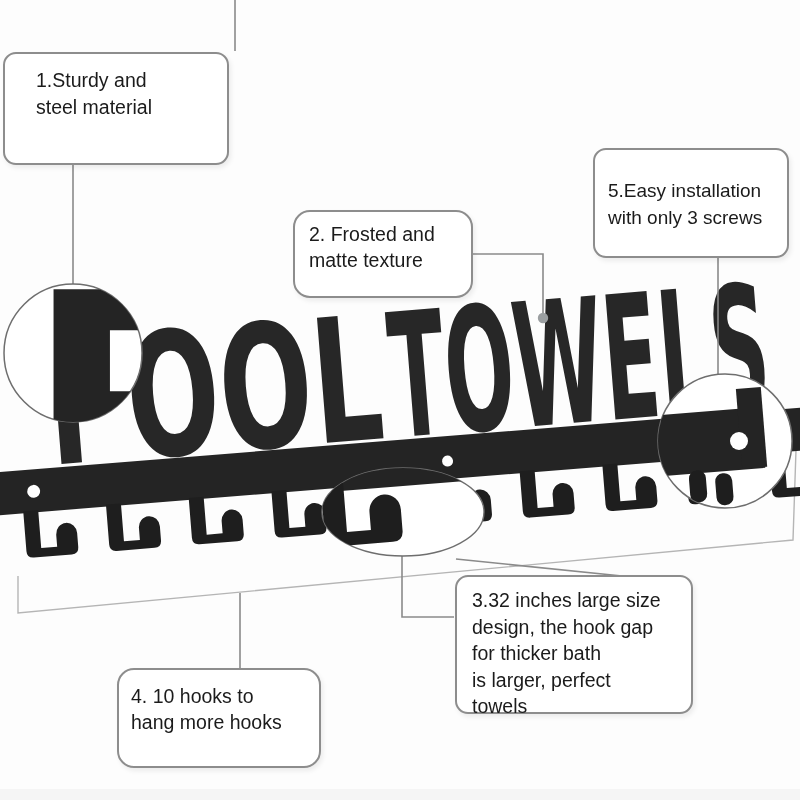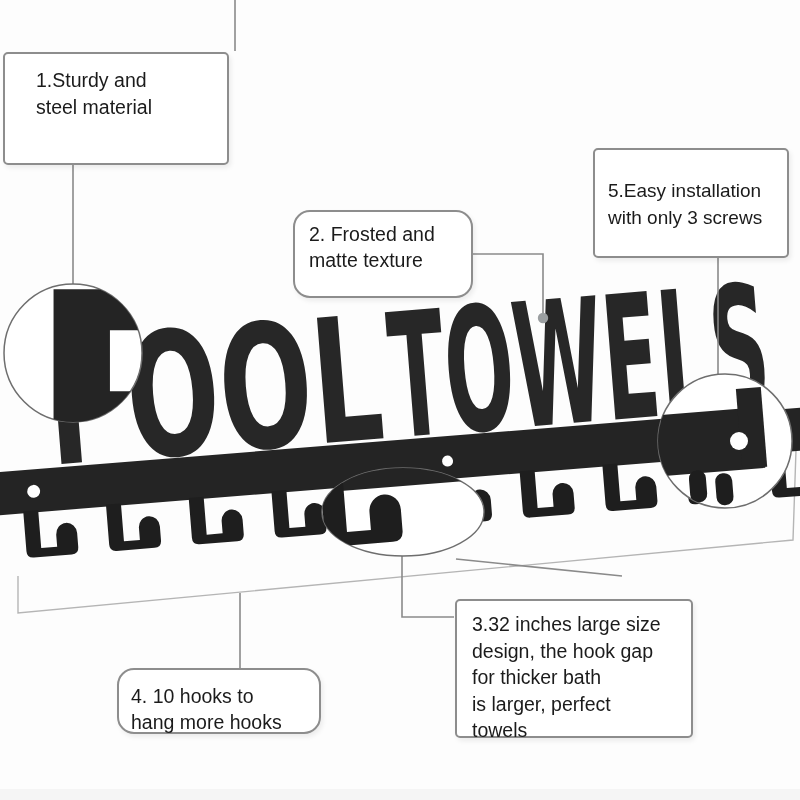--- a/index.html
+++ b/index.html
@@ -4,33 +4,33 @@
 <style>
   html,body{margin:0;padding:0;}
   body{width:800px;height:800px;position:relative;overflow:hidden;
        font-family:"Liberation Sans", sans-serif;background:#fdfdfd;}
   #stage{position:absolute;inset:0;width:800px;height:800px;}
   svg#art{position:absolute;left:0;top:0;}
   .callout{
     position:absolute;
     background:#ffffff;
     border:2px solid #8d8d8d;
-    border-radius:5px;
+    border-radius:13px;
     color:#1b1b1b;
     font-size:19.5px;
     line-height:27px;
     box-sizing:border-box;
     box-shadow:2px 3px 5px rgba(0,0,0,0.07);
   }
   .callout .ln{white-space:nowrap;}
   #callout-1{left:3px;  top:52px;  width:226px; height:113px; padding:13px 0 0 31px;}
   #callout-2{left:293px; top:210px; width:180px; height:88px;  padding:9px 0 0 14px; line-height:26px; border-radius:17px;}
   #callout-5{left:593px; top:148px; width:196px; height:110px; padding:27px 15px 0 13px; line-height:27px; font-size:19px;}
-  #callout-3{left:455px; top:575px; width:238px; height:139px; padding:10px 0 0 15px; line-height:26.5px;margin-top:24px;}
-  #callout-4{left:117px; top:668px; width:204px; height:66px;  padding:13px 0 0 12px; line-height:26px; border-radius:17px;}
+  #callout-3{left:455px; top:575px; width:238px; height:139px; padding:10px 0 0 15px; line-height:26.5px;}
+  #callout-4{left:117px; top:668px; width:204px; height:100px;  padding:13px 0 0 12px; line-height:26px; border-radius:17px;}
   #bottom-edge{position:absolute;left:0;top:789px;width:800px;height:11px;
                background:#f2f2f2;opacity:.8;}
 </style>
 </head>
 <body>
 
 <div id="stage">
 
 <svg id="art" width="800" height="800" viewBox="0 0 800 800">
   <defs>

